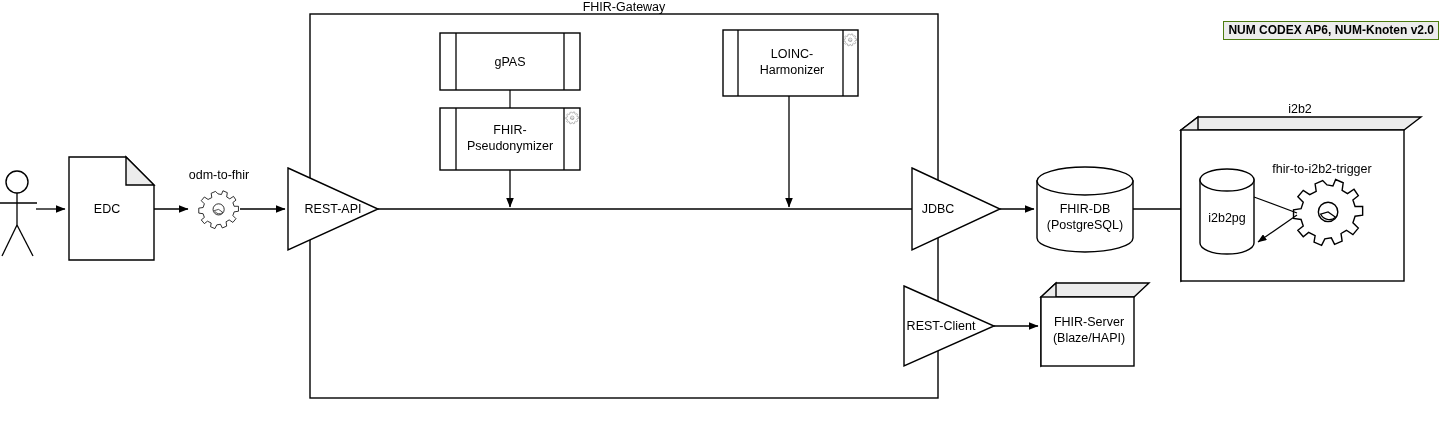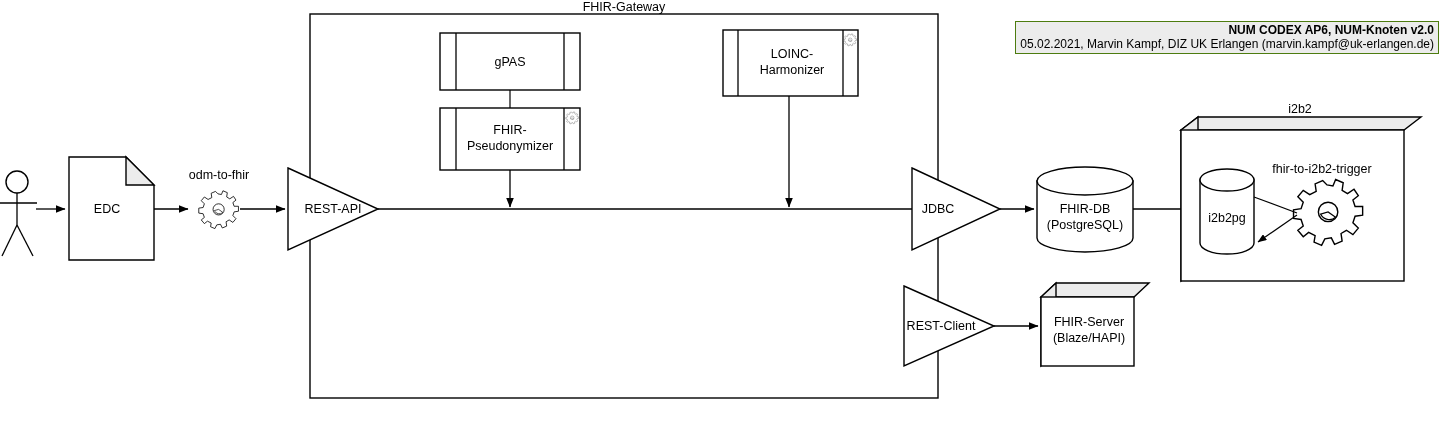--- a/index.html
+++ b/index.html
@@ -163,14 +163,13 @@
 
     <line class="thinline" x1="1254" y1="197" x2="1297" y2="213"></line>
     <line class="thinline" x1="1297" y1="215" x2="1258" y2="242" marker-end="url(#arrowsm)"></line>
   </g>
 
 </svg>
 </div>
 
 <div class="titlebox">
   <div class="title-line1">NUM CODEX AP6, NUM-Knoten v2.0</div>
-  <div class="title-line2">05.02.2021, Marvin Kampf, DIZ UK Erlangen (marvin.kampf@uk-erlangen.de)</div>
 </div>
 
 </body></html>

